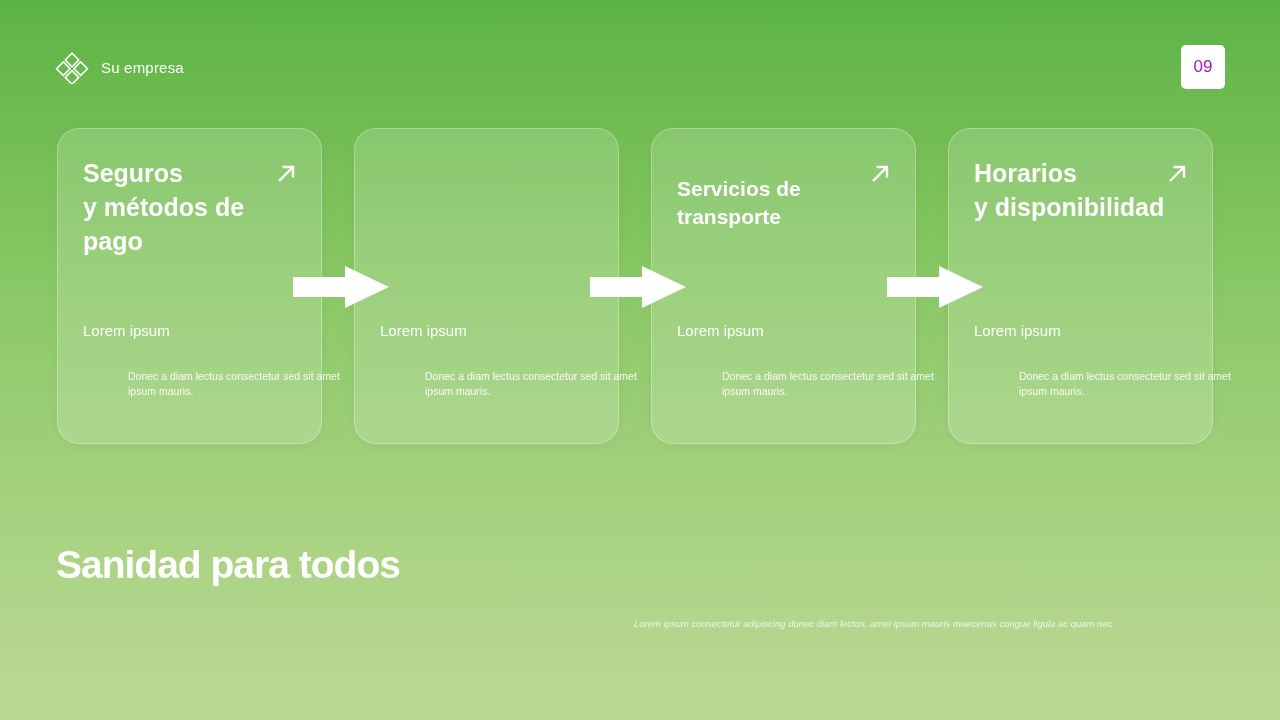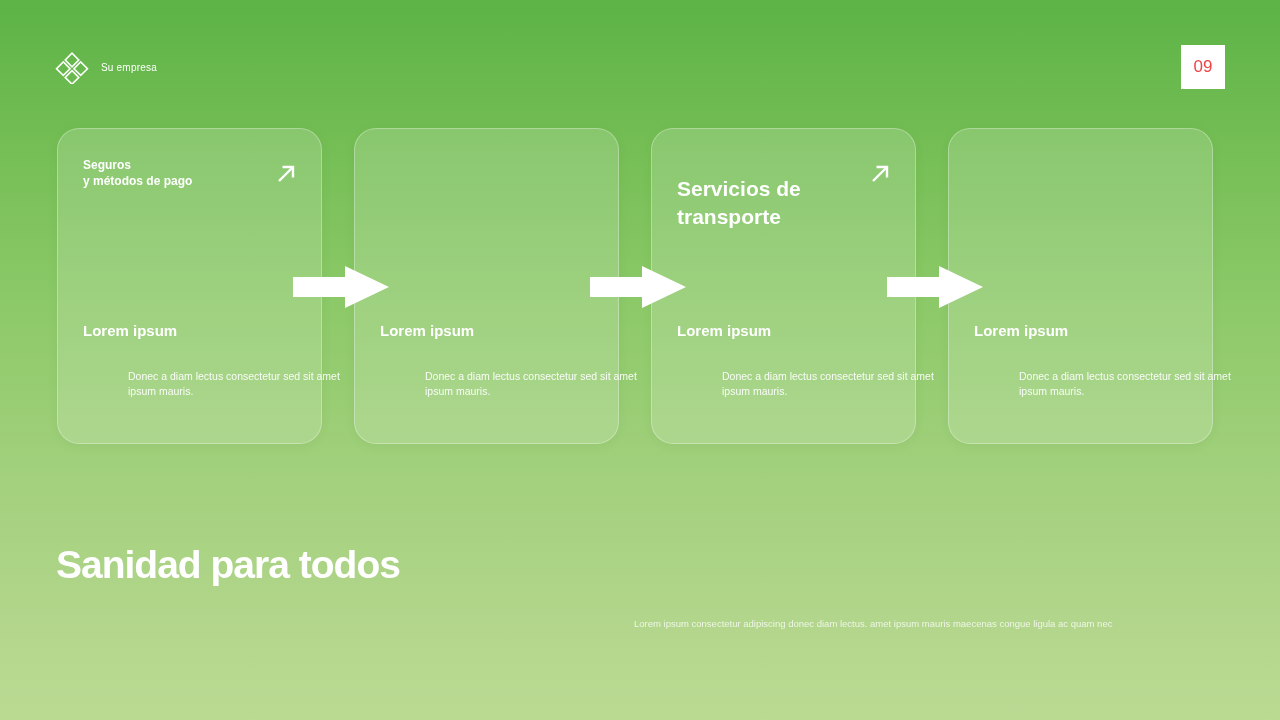--- a/index.html
+++ b/index.html
@@ -18,36 +18,36 @@
   
   .header {
     position: absolute;
     top: 50px; left: 55px;
     display: flex;
     align-items: center;
     gap: 12px;
   }
   .logo-mark { width: 34px; height: 34px; display: block; }
   .brand-name {
-    font-size: 10px;
+    font-size: 15px;
     color: #ffffff;
     letter-spacing: .2px;
   }
 
   .page-badge {
     position: absolute;
     top: 45px; right: 55px;
     width: 44px; height: 44px;
     background: #ffffff;
-    border-radius: 0;
+    border-radius: 5px;
     display: flex;
     align-items: center;
     justify-content: center;
     font-size: 17px;
-    color: #ef4444;
+    color: #a21caf;
   }
 
   
   .cards {
     position: absolute;
     top: 128px; left: 57px;
     width: 1166px;
     height: 316px;
   }
   .card {
@@ -64,21 +64,21 @@
   .card.c0 { left: 0px; }
   .card.c1 { left: 297px; }
   .card.c2 { left: 594px; }
   .card.c3 { left: 891px; }
 
   .card-top {
     position: relative;
     min-height: 58px;
   }
   .card-title {
-    font-size: 12px;
+    font-size: 25px;
     font-weight: bold;
     color: #ffffff;
     line-height: 1.35;
     width: 205px;
     white-space: pre-line;
   }
   .card-title.small {
     font-size: 14.5px;
     padding-top: 22px;
   }
@@ -90,21 +90,21 @@
     position: absolute;
     top: 4px; right: -2px;
     width: 26px; height: 26px;
   }
 
   .card-sub {
     position: absolute;
     left: 25px;
     top: 193px;
     font-size: 15px;
-    font-weight: bold;
+    font-weight: normal;
     color: #ffffff;
   }
   .card-body {
     position: absolute;
     left: 25px;
     top: 240px;
     width: 212px;
     font-size: 10.5px;
     line-height: 1.42;
     color: rgba(255,255,255,0.92);
@@ -134,20 +134,21 @@
     line-height: 1;
   }
   .footnote {
     position: absolute;
     left: 634px;
     top: 617px;
     width: 640px;
     font-size: 9.5px;
     color: rgba(255,255,255,0.78);
     line-height: 1.4;
+    font-style: italic;
   }
 </style>
 </head>
 <body>
 
 <div class="slide">
 
   <div class="header">
     <span class="logo-mark-wrap">
       <svg class="logo-mark" viewBox="0 0 34 34" aria-hidden="true">
@@ -194,20 +195,30 @@
             <path d="M6 20 L20 6" stroke="#ffffff" stroke-width="2.4" fill="none"></path>
             <path d="M9.5 6 H20 V16.5" stroke="#ffffff" stroke-width="2.4" fill="none"></path>
           </svg>
         </span>
       </div>
       <div class="card-sub">Lorem ipsum</div>
       <div class="card-body">Donec a diam lectus consectetur sed sit amet ipsum mauris.</div>
     </div>
 
     <div class="card c3">
+      <div class="card-top">
+        <div class="card-title">Horarios
+y disponibilidad</div>
+        <span>
+          <svg class="arrow-ne" viewBox="0 0 26 26" aria-hidden="true">
+            <path d="M6 20 L20 6" stroke="#ffffff" stroke-width="2.4" fill="none"></path>
+            <path d="M9.5 6 H20 V16.5" stroke="#ffffff" stroke-width="2.4" fill="none"></path>
+          </svg>
+        </span>
+      </div>
       <div class="card-sub">Lorem ipsum</div>
       <div class="card-body">Donec a diam lectus consectetur sed sit amet ipsum mauris.</div>
     </div>
 
   </div>
 
   <div class="connector k0">
     <svg viewBox="0 0 96 42" aria-hidden="true">
       <path d="M0 11 H52 V0 L96 21 L52 42 V31 H0 Z" fill="#ffffff"></path>
     </svg>

